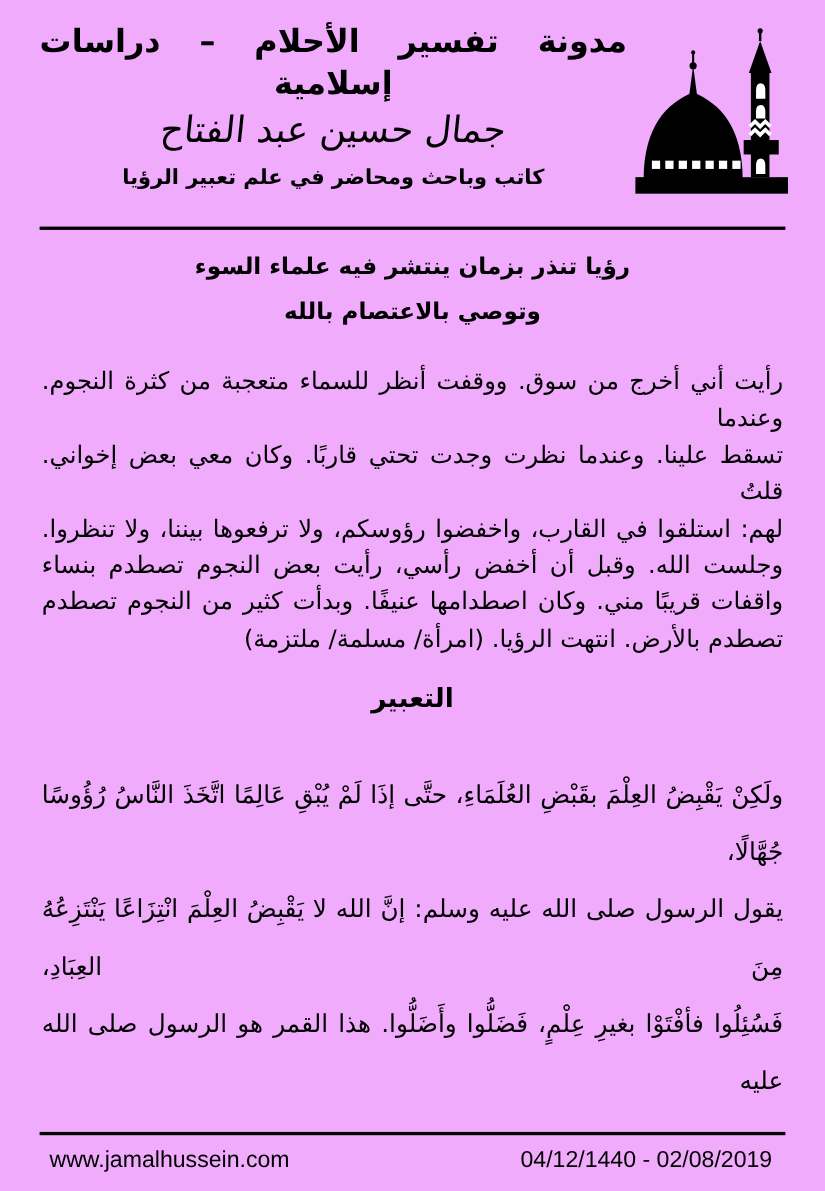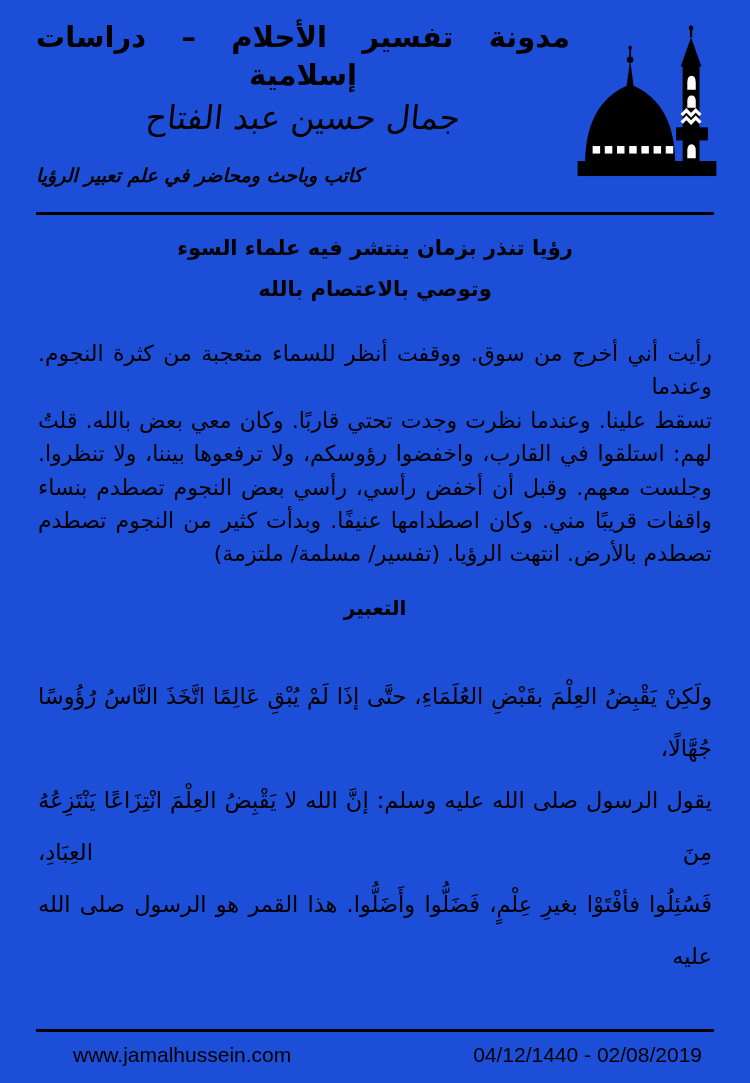--- a/index.html
+++ b/index.html
@@ -1,18 +1,18 @@
 <!DOCTYPE html>
 <html lang="ar"><head>
 <meta charset="utf-8">
 <style>
   html,body { margin:0; padding:0; background:#e8e8e8; }
   .page {
     width:750px; height:1083px;
-    background:#1d4ed8; color:#000000;
+    background:#f0abfc; color:#000000;
     position:relative; overflow:hidden;
     font-family:"DejaVu Sans", sans-serif;
     margin:0 auto;
   }
   
   .header { display:flex; flex-direction:row; padding:16px 28px 0 36px; }
   .header-text { flex:1 1 auto; min-width:0; padding-top:2px; }
   .blog-title-l1 {
     direction:rtl; font-weight:bold; font-size:29px; line-height:38px;
     text-align:justify; text-align-last:justify;
@@ -21,49 +21,49 @@
     direction:rtl; font-weight:bold; font-size:29px; line-height:38px;
     text-align:center;
   }
   .author-name {
     direction:rtl; font-size:33px; line-height:44px; text-align:center;
     margin-top:2px; transform:skewX(-6deg);
     font-family:"DejaVu Serif","DejaVu Sans", serif;
   }
   .author-desc {
     direction:rtl; font-weight:bold; font-size:19px; line-height:26px;
-    text-align:left; margin-top:22px;font-style:italic;
+    text-align:center; margin-top:8px;
   }
   .header-logo { width:152px; flex:0 0 152px; padding-top:6px; }
   .header-logo svg { width:150px; height:160px; display:block; margin-left:auto; }
   
   .rule { height:3px; background:#000; margin:24px 36px 0 36px; }
   
   .article-title {
     direction:rtl; font-weight:bold; font-size:21px; line-height:41px;
     text-align:center; margin-top:13px;
   }
   .dream {
     margin:27px 38px 0 38px; direction:rtl;
     font-size:22px; line-height:33.4px;
   }
   .jline { text-align:justify; text-align-last:justify; }
   .jlast { text-align:justify; text-align-last:right; }
   .section-heading {
-    direction:rtl; font-weight:bold; font-size:20px; line-height:33px;
+    direction:rtl; font-weight:bold; font-size:24px; line-height:33px;
     text-align:center; margin-top:21px;
   }
   .interp {
     margin:45px 38px 0 38px; direction:rtl;
     font-size:22.5px; line-height:52px;
   }
   
   .footer-rule { position:absolute; left:36px; right:36px; top:1029px; height:3px; background:#000; }
   .footer {
-    position:absolute; top:1043px; left:73px; right:48px;
+    position:absolute; top:1043px; left:45px; right:48px;
     display:flex; justify-content:space-between; align-items:center;
     direction:ltr; font-size:21px;
     font-family:"Liberation Sans", sans-serif;
   }
 </style>
 </head>
 <body>
 
 <div class="page">
 
@@ -118,25 +118,25 @@
 
   <div class="rule"></div>
 
   <div class="article-title">
     <div>رؤيا تنذر بزمان ينتشر فيه علماء السوء</div>
     <div>وتوصي بالاعتصام بالله</div>
   </div>
 
   <div class="dream">
     <div class="jline">رأيت أني أخرج من سوق. ووقفت أنظر للسماء متعجبة من كثرة النجوم. وعندما</div>
-    <div class="jline">تسقط علينا. وعندما نظرت وجدت تحتي قاربًا. وكان معي بعض بالله. قلتُ</div>
+    <div class="jline">تسقط علينا. وعندما نظرت وجدت تحتي قاربًا. وكان معي بعض إخواني. قلتُ</div>
     <div class="jline">لهم: استلقوا في القارب، واخفضوا رؤوسكم، ولا ترفعوها بيننا، ولا تنظروا.</div>
-    <div class="jline">وجلست معهم. وقبل أن أخفض رأسي، رأسي بعض النجوم تصطدم بنساء</div>
+    <div class="jline">وجلست الله. وقبل أن أخفض رأسي، رأيت بعض النجوم تصطدم بنساء</div>
     <div class="jline">واقفات قريبًا مني. وكان اصطدامها عنيفًا. وبدأت كثير من النجوم تصطدم</div>
-    <div class="jlast">تصطدم بالأرض. انتهت الرؤيا. (تفسير/ مسلمة/ ملتزمة)</div>
+    <div class="jlast">تصطدم بالأرض. انتهت الرؤيا. (امرأة/ مسلمة/ ملتزمة)</div>
   </div>
 
   <div class="section-heading">التعبير</div>
 
   <div class="interp">
     <div class="jline">ولَكِنْ يَقْبِضُ العِلْمَ بقَبْضِ العُلَمَاءِ، حتَّى إذَا لَمْ يُبْقِ عَالِمًا اتَّخَذَ النَّاسُ رُؤُوسًا جُهَّالًا،</div>
     <div class="jline">يقول الرسول صلى الله عليه وسلم: إنَّ الله لا يَقْبِضُ العِلْمَ انْتِزَاعًا يَنْتَزِعُهُ مِنَ العِبَادِ،</div>
     <div class="jline">فَسُئِلُوا فأفْتَوْا بغيرِ عِلْمٍ، فَضَلُّوا وأَضَلُّوا. هذا القمر هو الرسول صلى الله عليه</div>
 
   </div>

